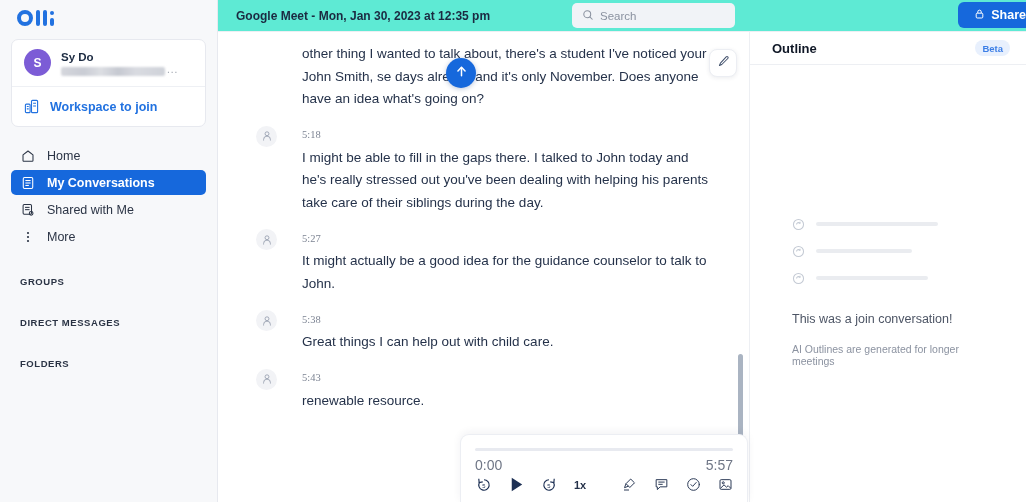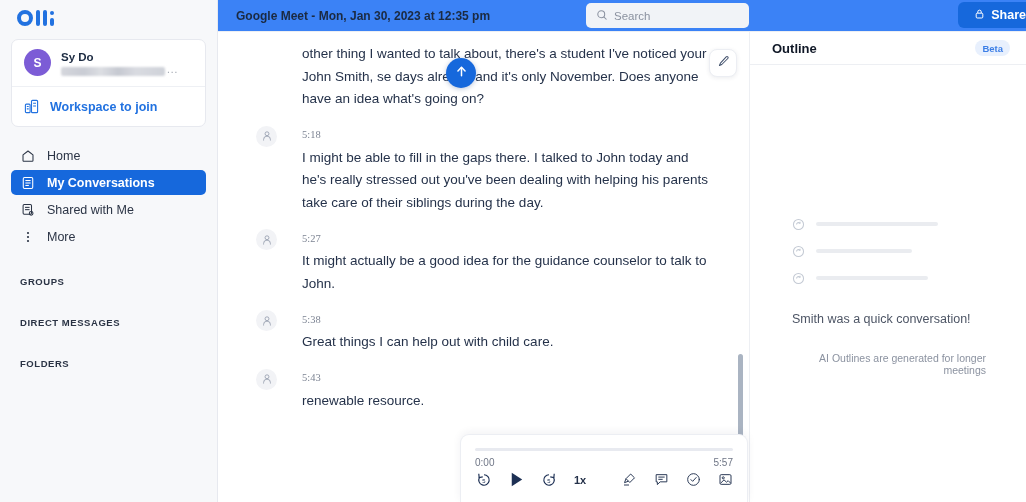--- a/index.html
+++ b/index.html
@@ -81,31 +81,31 @@
     color: #2b3445; padding: 0 20px; text-transform: uppercase;
   }
   .sec-groups { margin-top: 27px; }
   .sec-dm { margin-top: 30px; }
   .sec-folders { margin-top: 30px; }
 
   
   .main { flex: 1 1 auto; display: flex; flex-direction: column; position: relative; min-width: 0; }
   .topbar {
     height: 32px; flex: 0 0 32px;
-    background: #3b82f6;
+    background: #5eead4;
     display: flex; align-items: center;
     border-bottom: 1px solid #edeff3;
     position: relative;
   }
   .doc-title {
     font-size: 12px; font-weight: 700; color: #1b2a41;
     padding-left: 18px; white-space: nowrap;
   }
   .search-box {
-    position: absolute; left: 368px; top: 3px;
+    position: absolute; left: 354px; top: 3px;
     width: 163px; height: 25px;
     background: #f1f3f7; border-radius: 5px;
     display: flex; align-items: center; gap: 6px;
     padding: 0 10px; cursor: text;
   }
   .search-ph { font-size: 11.5px; color: #8b92a0; }
   .share-btn {
     position: absolute; right: -16px; top: 2px;
     height: 26px; background: #1668dc; color: #fff;
     border: none; border-radius: 6px;
@@ -171,21 +171,21 @@
     background: #ffffff;
     border: 1px solid #eceef3; border-bottom: none;
     border-radius: 9px 9px 0 0;
     box-shadow: 0 -2px 9px rgba(30,40,70,.06);
     padding: 13px 14px 0 14px;
     z-index: 8;
   }
   .track { height: 3px; background: #e8eaf0; border-radius: 2px; cursor: pointer; }
   .track .fill { width: 0%; height: 100%; background: #1668dc; border-radius: 2px; }
   .time-row { display: flex; justify-content: space-between; margin-top: 6px; }
-  .time { font-size: 10px; color: #6f7686; text-align: center; }
+  .time { font-size: 14px; color: #6f7686; text-align: center; }
   .ctrl-row { display: flex; align-items: center; margin-top: 2px; }
   .ctrl { background: none; border: none; cursor: pointer; display: flex; align-items: center; justify-content: center; padding: 0; }
   .ctrl-left { display: flex; align-items: center; gap: 14px; }
   .speed { font-size: 11px; font-weight: 600; color: #243149; margin-left: 2px; cursor: pointer; }
   .ctrl-right { margin-left: auto; display: flex; align-items: center; gap: 17px; }
 
   
   .outline {
     width: 276px; flex: 0 0 276px;
     background: #ffffff; position: relative;
@@ -202,21 +202,21 @@
     background: #e8f0fd; padding: 2.5px 7px; border-radius: 9px;
   }
   .outline-empty {
     position: absolute; left: 0; right: 0; top: 185px;
     padding: 0 40px 0 42px;
   }
   .skel-row { display: flex; align-items: center; gap: 11px; margin-bottom: 14px; }
   .skel-ico { width: 13px; height: 13px; flex: 0 0 13px; }
   .skel-bar { height: 4px; border-radius: 2px; background: #eaecf0; }
   .empty-title { font-size: 12.5px; color: #4d5565; margin-top: 28px; }
-  .empty-sub { font-size: 10.5px; color: #8b92a0; margin-top: 26px; text-align: right; }
+  .empty-sub { font-size: 10.5px; color: #8b92a0; margin-top: 17px; }
 </style>
 </head>
 <body>
 
 <div class="app">
 
   <aside class="sidebar">
 
     <div class="logo-row">
       <div class="logo">
@@ -455,21 +455,21 @@
             <span class="skel-ico">
               <svg width="13" height="13" viewBox="0 0 16 16" fill="none" stroke="#c4cad4" stroke-width="1.3">
                 <circle cx="8" cy="8" r="6.2"></circle>
                   <path d="M5.6 8a2.4 2.4 0 0 1 4-1.8"></path>
                   <polyline points="9.9,4.6 9.9,6.4 8.2,6.4"></polyline>
               </svg>
             </span>
             <span class="skel-bar" style="width:112px"></span>
           </div>
 
-          <div class="empty-title">Smith was a quick conversation!</div>
+          <div class="empty-title">This was a join conversation!</div>
           <div class="empty-sub">AI Outlines are generated for longer meetings</div>
         </div>
       </aside>
     </div>
 
     <div class="player">
       <div class="track">
         <div class="fill" style="width: 0%;"></div>
       </div>
       <div class="time-row">

